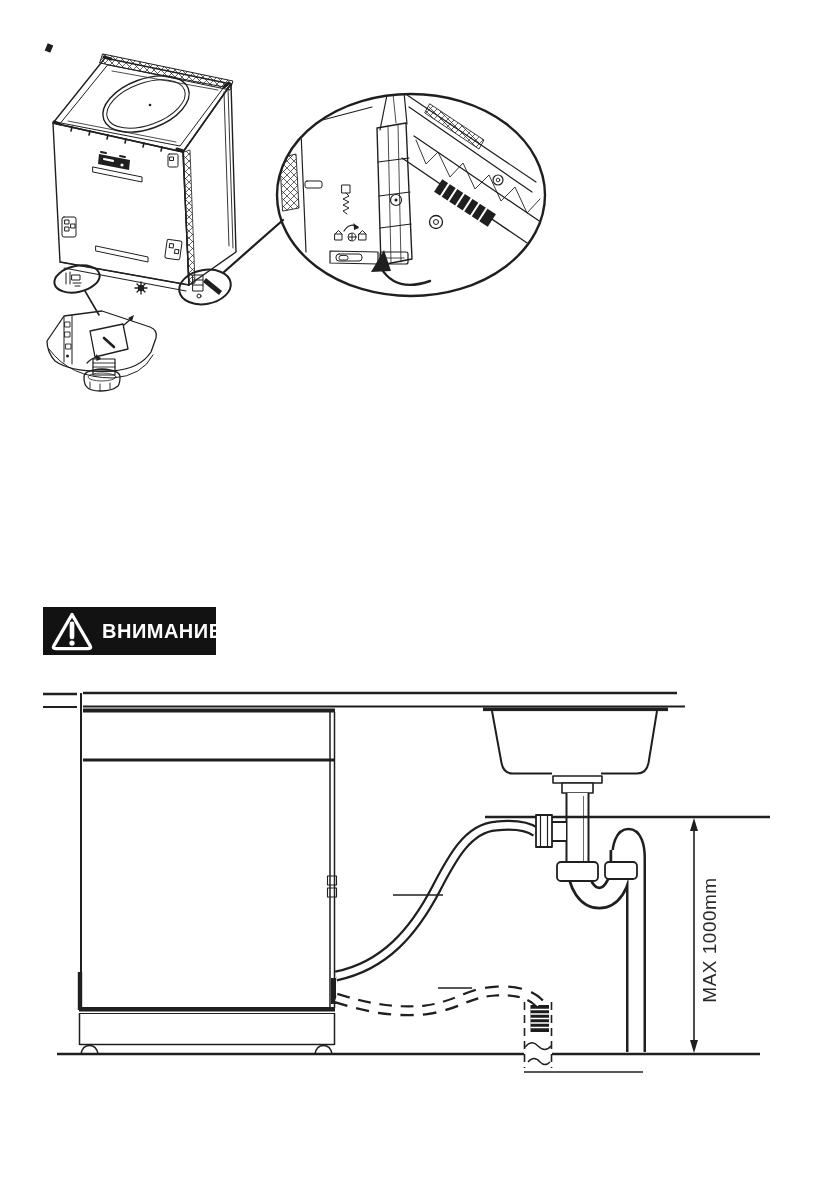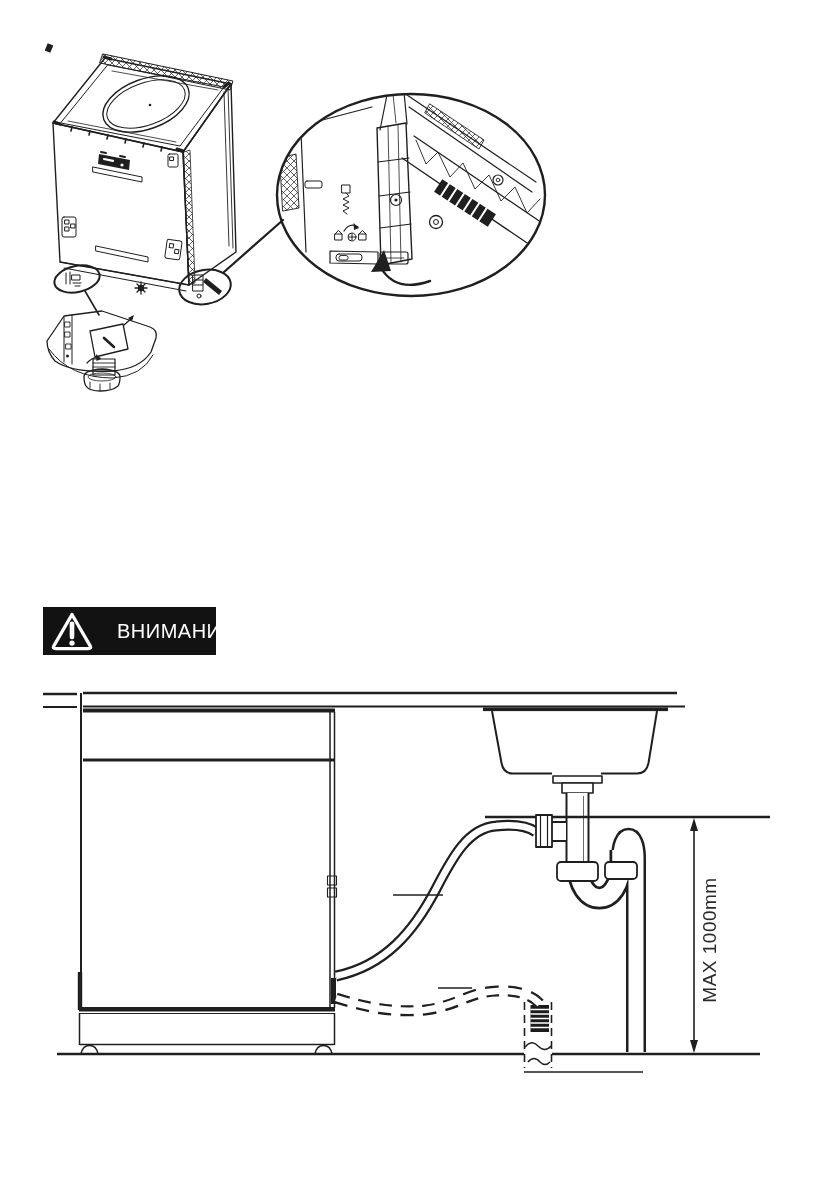--- a/index.html
+++ b/index.html
@@ -2,22 +2,22 @@
 <html><head>
 <meta charset="utf-8">
 <style>
   html,body{margin:0;padding:0;background:#ffffff;}
   #page{position:relative;width:839px;height:1191px;background:#ffffff;overflow:hidden;
         font-family:"Liberation Sans",sans-serif;}
   #art{position:absolute;left:0;top:0;}
   #warning-banner{position:absolute;left:43px;top:607px;width:173px;height:48px;
     background:#121212;display:flex;align-items:center;box-sizing:border-box;padding-left:7px;}
   #warning-banner .tri{width:44px;height:40px;flex:0 0 auto;}
-  #warning-banner .lbl{color:#ffffff;font-size:20px;font-weight:normal;letter-spacing:.5px;
-    margin-left:23px;white-space:nowrap;}
+  #warning-banner .lbl{color:#ffffff;font-size:20px;font-weight:bold;letter-spacing:.5px;
+    margin-left:8px;white-space:nowrap;}
   .dim-text{font-family:"Liberation Sans",sans-serif;}
 </style>
 </head>
 <body>
 
 <div id="page">
 
 <svg id="art" width="839" height="1191" viewBox="0 0 839 1191" xmlns="http://www.w3.org/2000/svg">
   <defs>
     <pattern id="xh" width="7" height="7" patternUnits="userSpaceOnUse">

